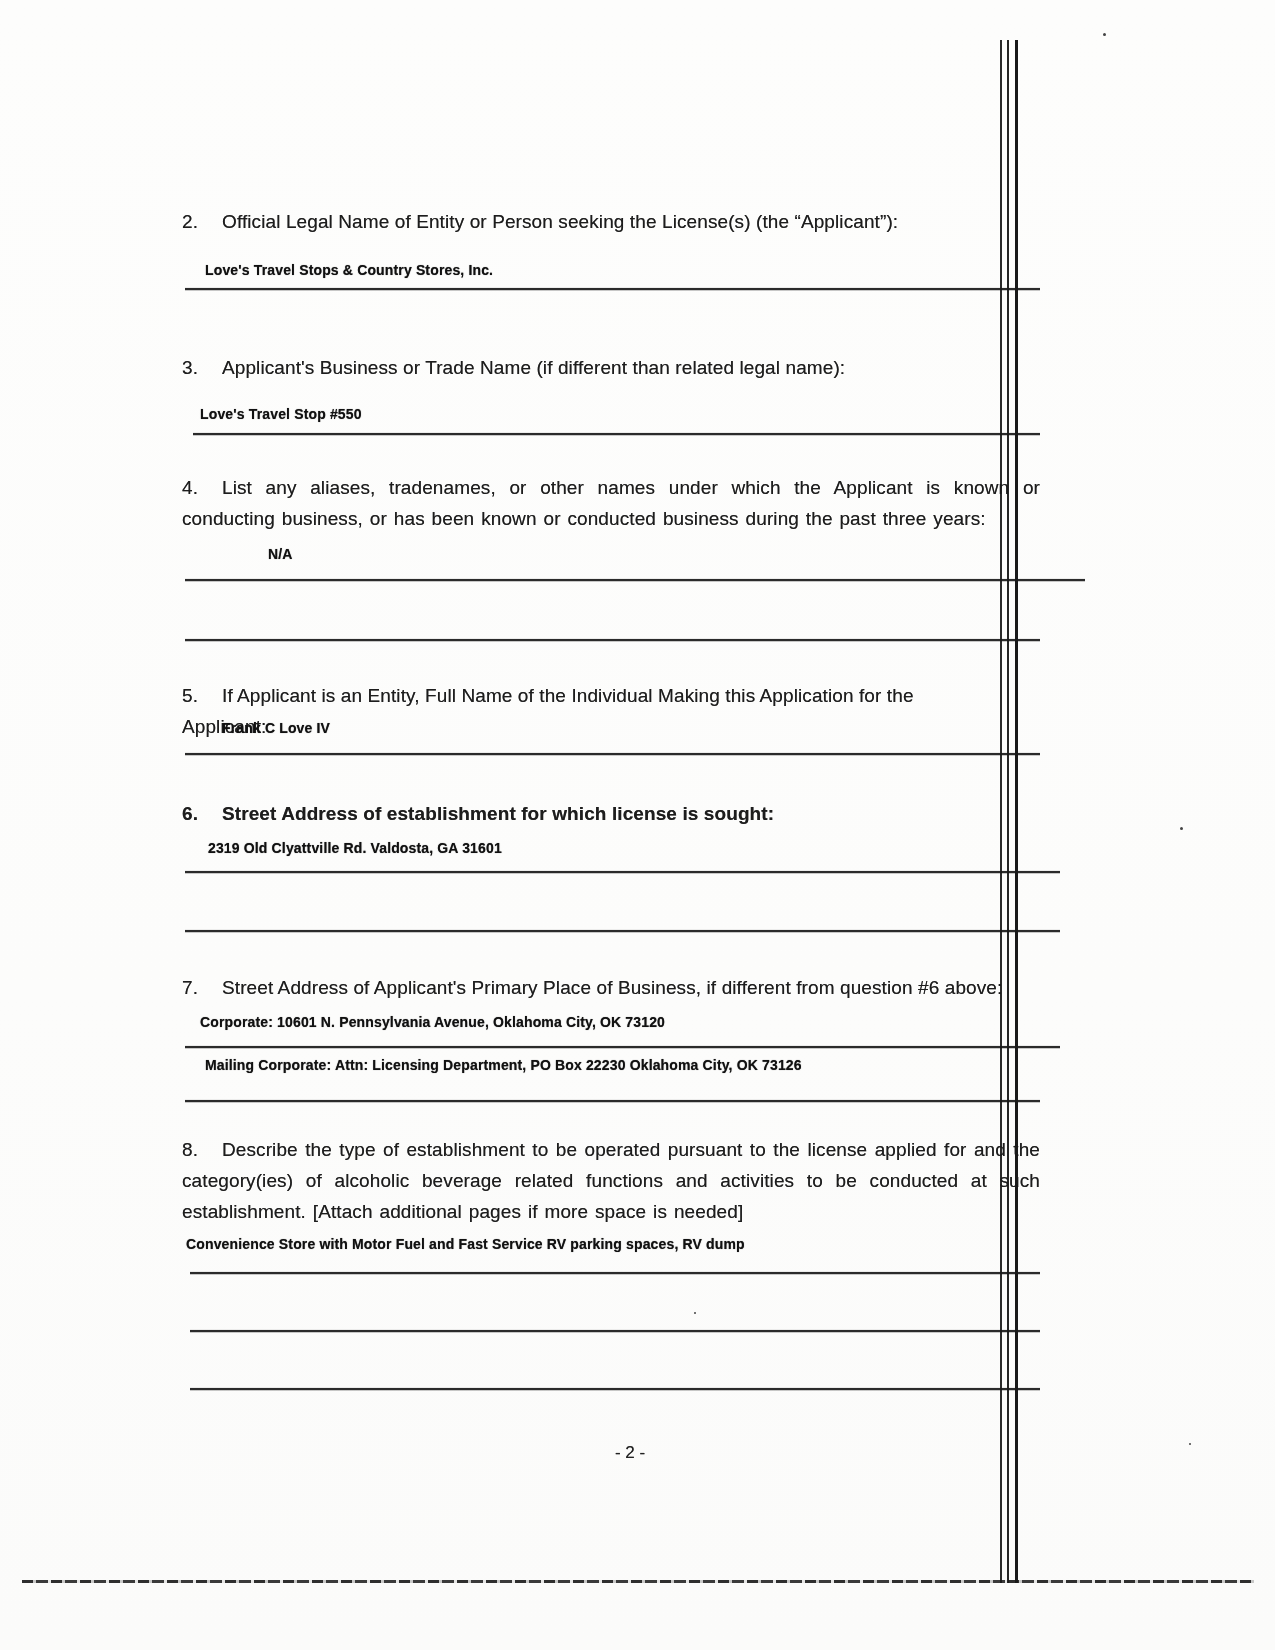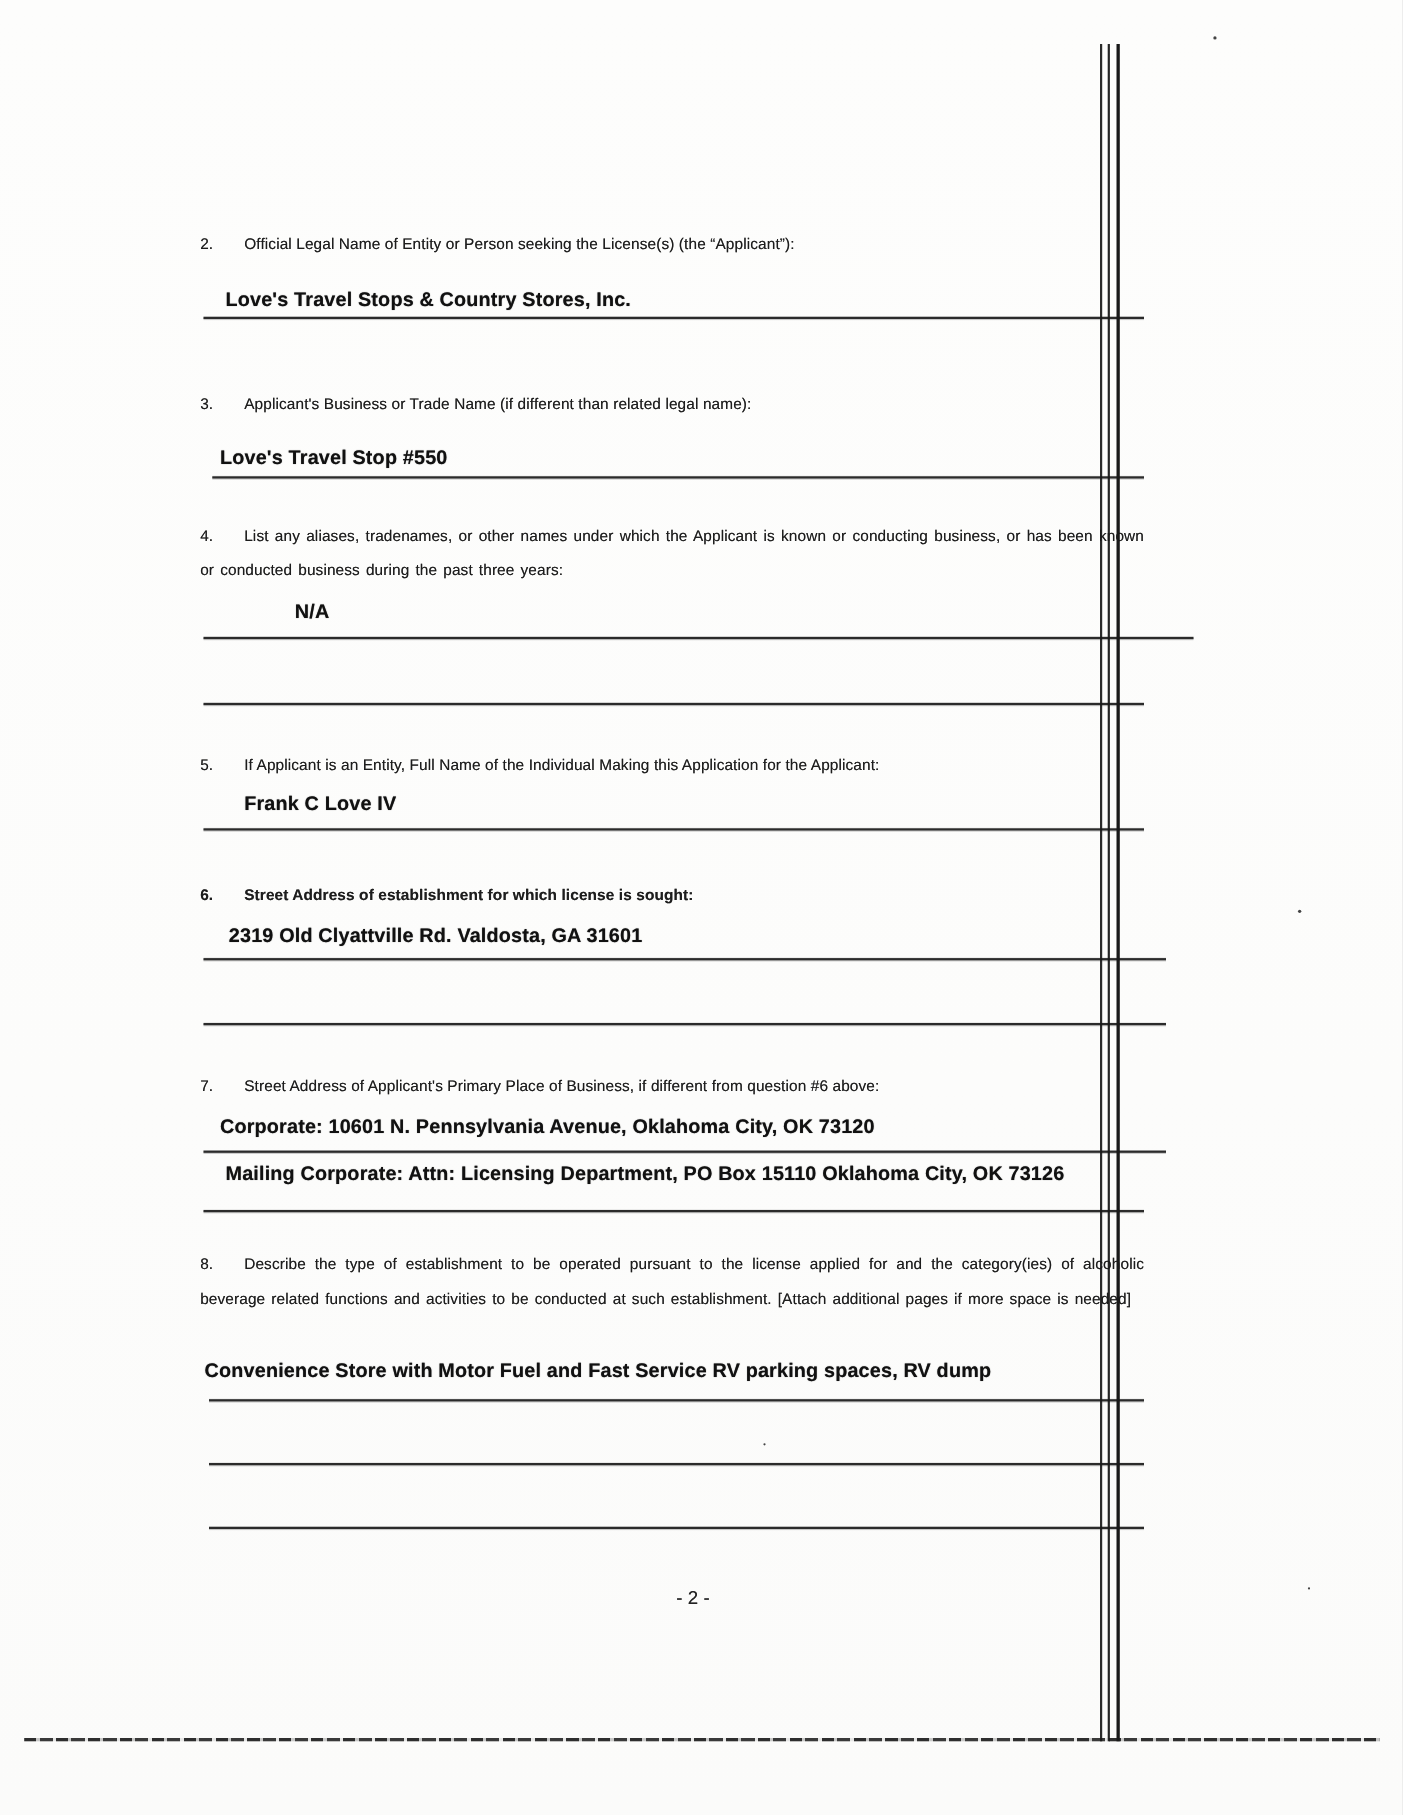--- a/index.html
+++ b/index.html
@@ -8,32 +8,32 @@
     width:1275px;height:1650px;
     margin:0 auto;
     background:linear-gradient(180deg,#fdfdfc 0%,#fcfcfb 60%,#fbfbfa 100%);
     font-family:"Liberation Sans",sans-serif;
     color:#1f1f1f;
     overflow:hidden;
   }
   
   .q{
     position:absolute;
-    font-size:14px;
+    font-size:19px;
     line-height:31px;
     letter-spacing:0.1px;
     color:#1d1d1d;
     text-shadow:0 0 0.6px rgba(30,30,30,.65);
   }
   .qp{ text-align:justify; word-spacing:1.5px; }
   .qnum{ display:inline-block; width:40px; }
   
   .ans{
     position:absolute;
-    font-size:18px;
+    font-size:14px;
     font-weight:bold;
     letter-spacing:0.15px;
     color:#111;
     text-shadow:0 0 0.8px rgba(20,20,20,.7);
     white-space:nowrap;
   }
   
   .uline{
     position:absolute;
     height:2px;
@@ -110,21 +110,21 @@
   </div>
   <div class="ans" style="top:840px;left:208px;">2319 Old Clyattville Rd. Valdosta, GA 31601</div>
   <div class="uline" style="top:871px;left:185px;width:875px;"></div>
   <div class="uline" style="top:930px;left:185px;width:875px;"></div>
 
   <div class="q" style="top:972px;left:182px;width:830px;">
     <span class="qnum">7.</span><span>Street Address of Applicant's Primary Place of Business, if different from question #6 above:</span>
   </div>
   <div class="ans" style="top:1014px;left:200px;">Corporate: 10601 N. Pennsylvania Avenue, Oklahoma City, OK 73120</div>
   <div class="uline" style="top:1046px;left:185px;width:875px;"></div>
-  <div class="ans" style="top:1057px;left:205px;">Mailing Corporate: Attn: Licensing Department, PO Box 15110 Oklahoma City, OK 73126</div>
+  <div class="ans" style="top:1057px;left:205px;">Mailing Corporate: Attn: Licensing Department, PO Box 22230 Oklahoma City, OK 73126</div>
   <div class="uline" style="top:1100px;left:185px;width:855px;"></div>
 
   <div class="q qp" style="top:1134px;left:182px;width:858px;">
     <span class="qnum">8.</span><span>Describe the type of establishment to be operated pursuant to the license applied for and the category(ies) of alcoholic beverage related functions and activities to be conducted at such establishment. [Attach additional pages if more space is needed]</span>
   </div>
   <div class="ans" style="top:1236px;left:186px;">Convenience Store with Motor Fuel and Fast Service RV parking spaces, RV dump</div>
   <div class="uline" style="top:1272px;left:190px;width:850px;"></div>
   <div class="uline" style="top:1330px;left:190px;width:850px;"></div>
   <div class="uline" style="top:1388px;left:190px;width:850px;"></div>
 

